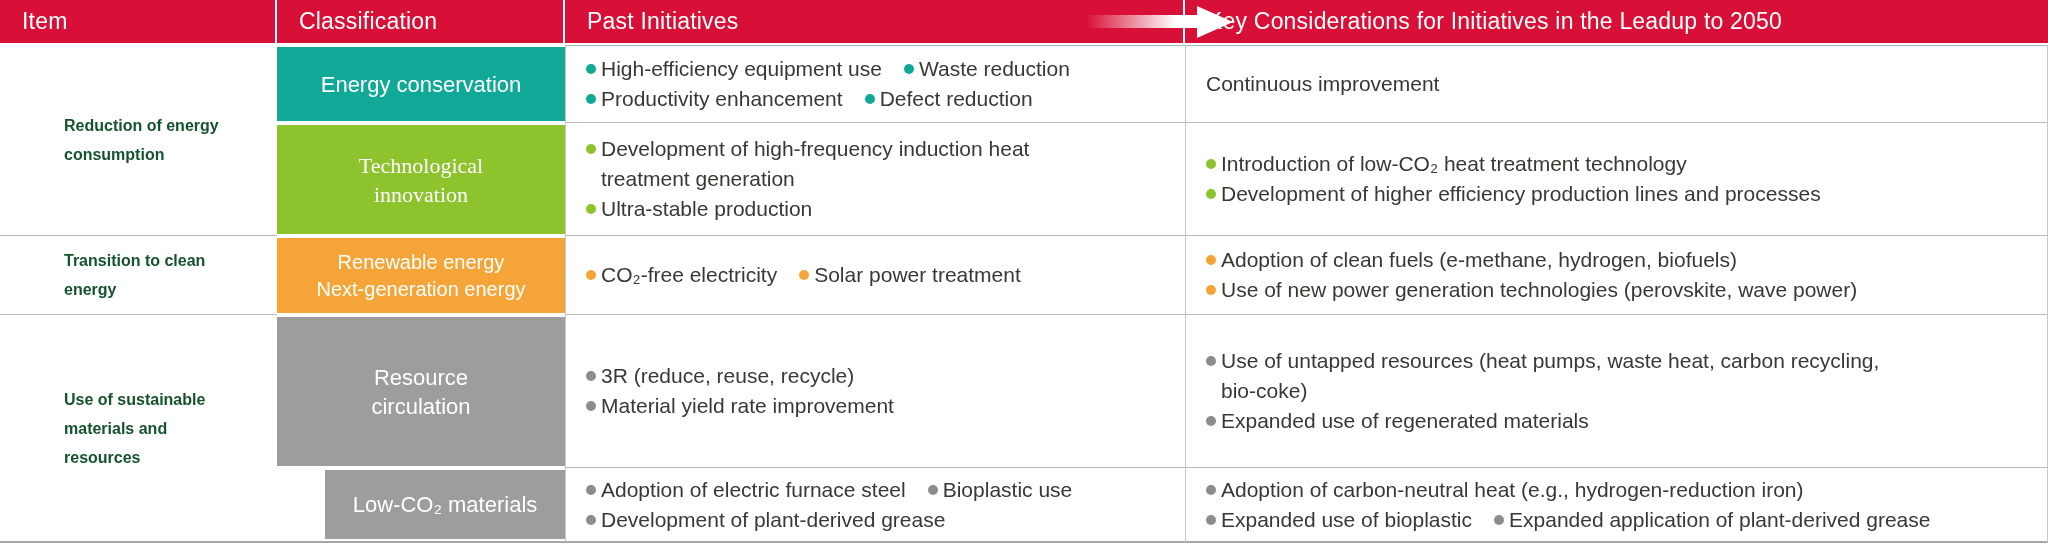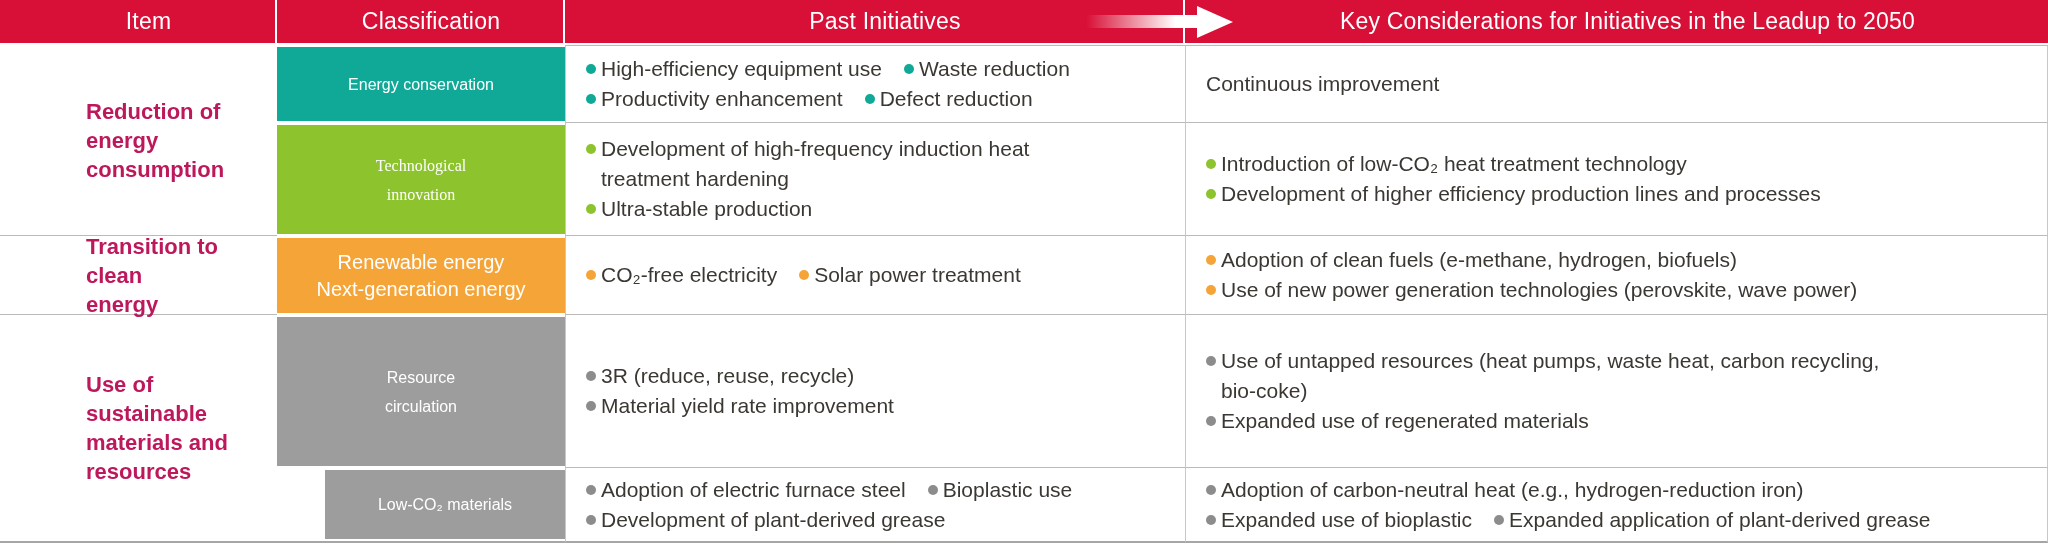--- a/index.html
+++ b/index.html
@@ -3,30 +3,30 @@
 <meta charset="utf-8">
 <style>
   html,body{margin:0;padding:0;background:#fff;}
   .page{width:2048px;height:550px;position:relative;background:#fff;overflow:hidden;
         font-family:"Liberation Sans",sans-serif;}
   .grid{position:absolute;top:0;left:0;display:grid;
         grid-template-columns:277px 288px 620px 863px;
         grid-template-rows:45px 78px 113px 79px 153px 75px;}
   .cell{box-sizing:border-box;}
   
-  .hdr{background:#d80f36;color:#fff;display:flex;align-items:center;justify-content:center;
+  .hdr{background:#d80f36;color:#fff;display:flex;align-items:center;
        font-size:23px;letter-spacing:.2px;border-bottom:2px solid #fff;padding-left:22px;}
   .hdr.sep{border-right:2px solid #fff;}
   
-  .item-cell{display:flex;align-items:center;padding-left:86px;font-weight:bold;font-size:22px;
-             line-height:29px;color:#be185d;white-space:pre-line;}
+  .item-cell{display:flex;align-items:center;padding-left:64px;font-weight:bold;font-size:16px;
+             line-height:29px;color:#14532d;white-space:pre-line;}
   
   .class-cell{display:flex;flex-direction:column;padding:2px 0;}
   .class-box{flex:1;display:flex;align-items:center;justify-content:center;text-align:center;
-             color:#fff;font-size:16px;line-height:29px;white-space:pre-line;}
+             color:#fff;font-size:22px;line-height:29px;white-space:pre-line;}
   .class-box.small{font-size:20px;line-height:27px;}
   
   .content-cell{display:flex;flex-direction:column;justify-content:center;
                 padding:4px 8px 4px 20px;font-size:21px;line-height:30px;color:#3b3733;
                 border-left:1px solid #cac8c6;}
   .bt{border-top:1px solid #bcbab8;}
   .bb{border-bottom:1px solid #bcbab8;}
   .bb2{border-bottom:2px solid #a8a6a4;}
   .br{border-right:1px solid #cac8c6;}
   
@@ -130,21 +130,21 @@
             <span class="dot" style="background: rgb(16, 168, 150);"></span>
             <span class="b-text">Defect reduction</span>
           </span>
         </div>
       </div>
     <div class="cell content-cell bb gc3 gr3">
         <div class="b-line">
           <span class="b-item">
             <span class="dot" style="background: rgb(141, 195, 45);"></span>
             <span class="b-text">Development of high-frequency induction heat
-treatment hardening</span>
+treatment generation</span>
           </span>
         </div>
         <div class="b-line">
           <span class="b-item">
             <span class="dot" style="background: rgb(141, 195, 45);"></span>
             <span class="b-text">Ultra-stable production</span>
           </span>
         </div>
       </div>
     <div class="cell content-cell bb gc3 gr4">

